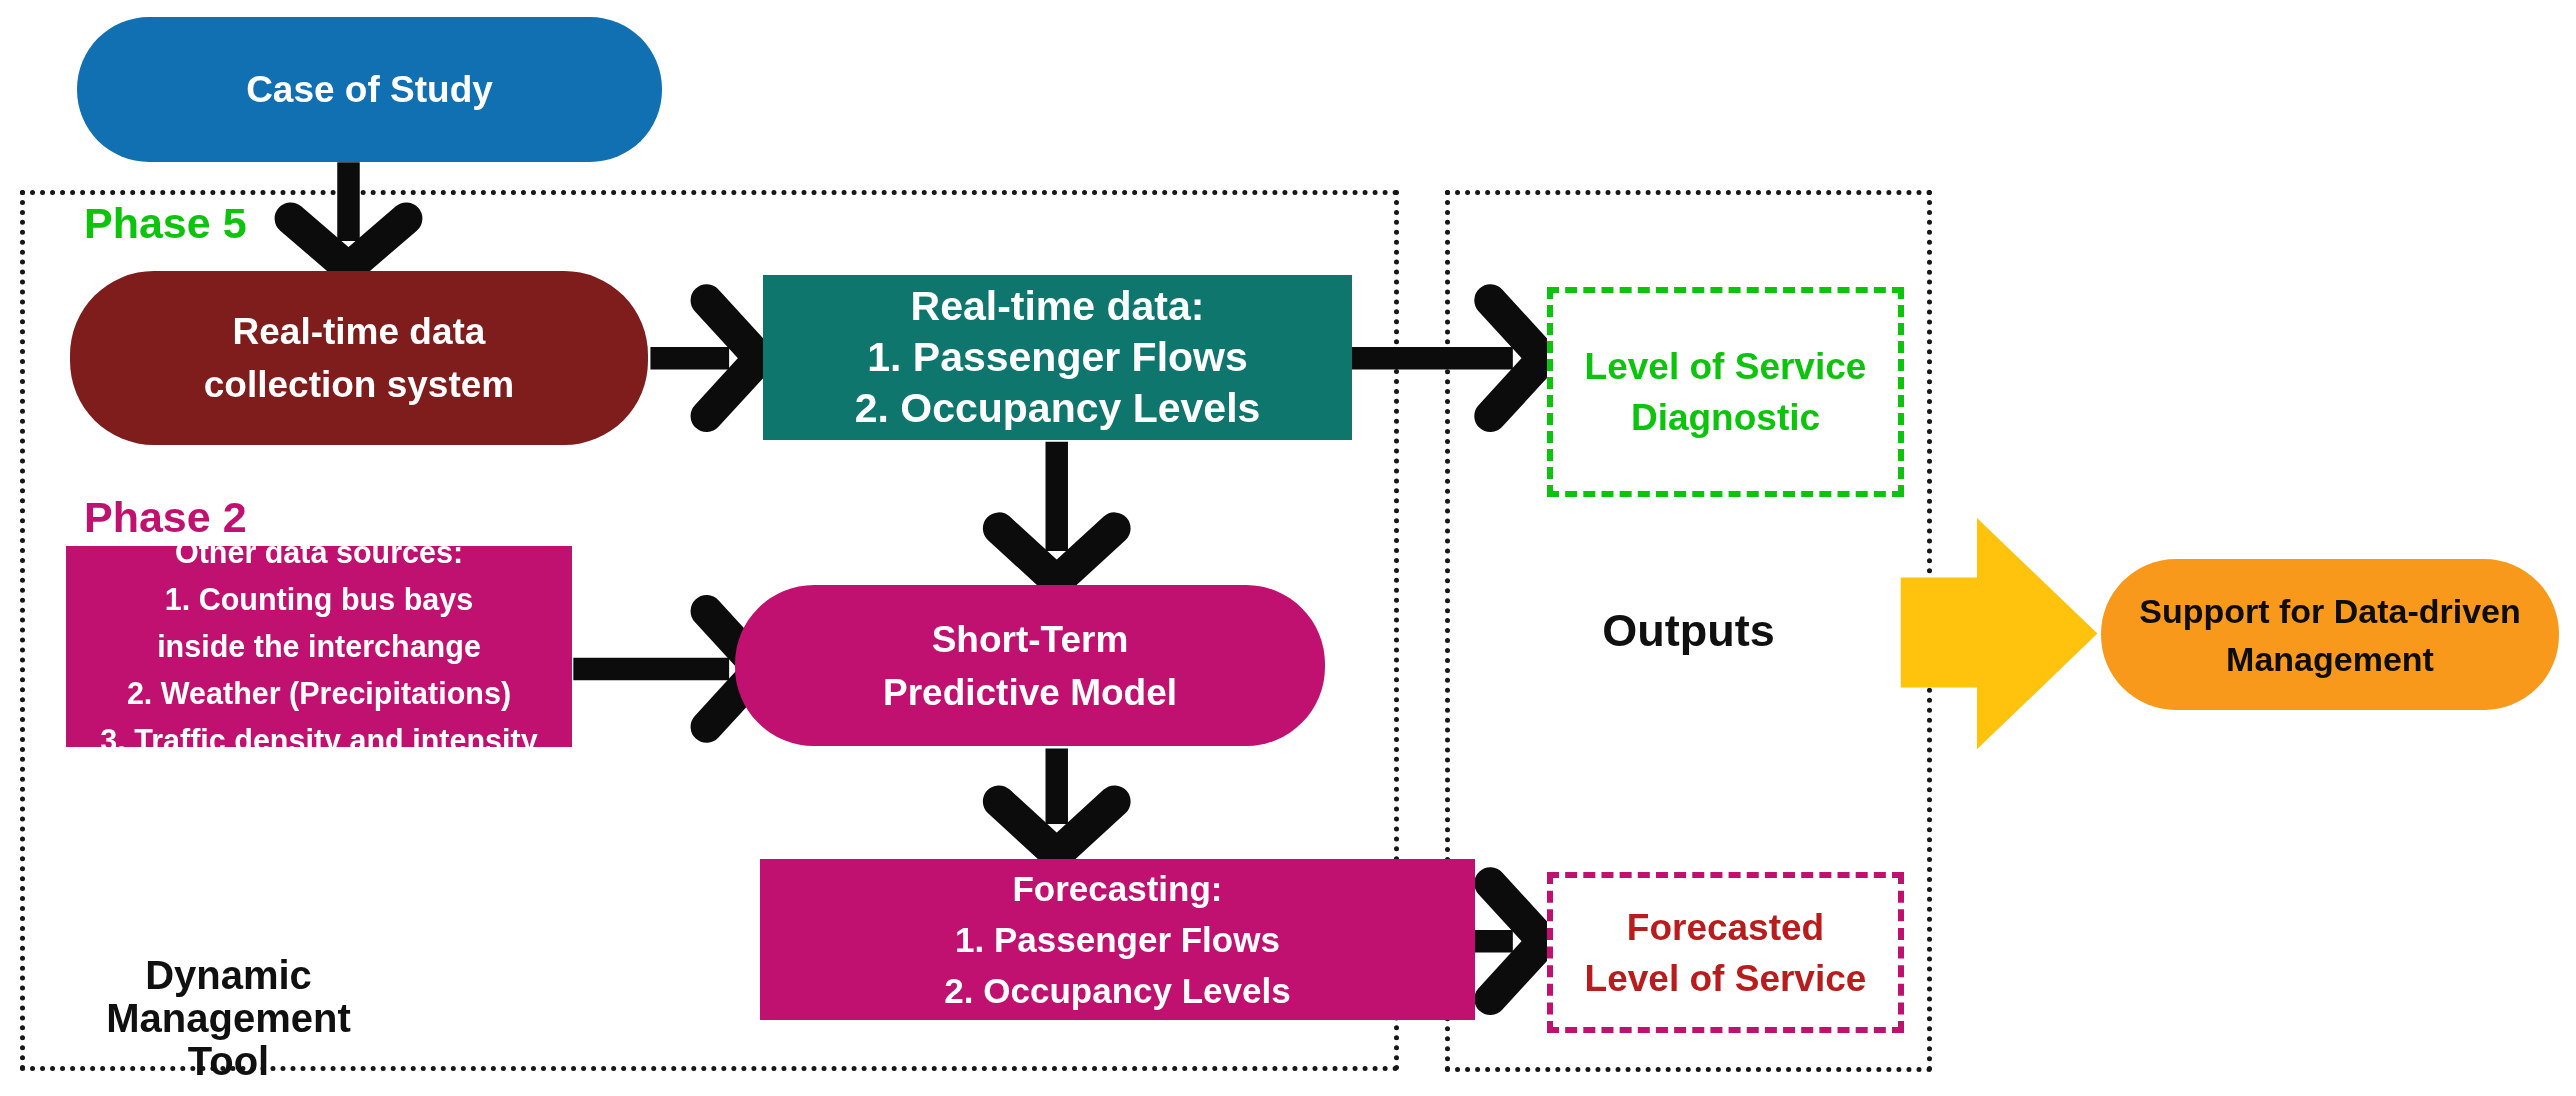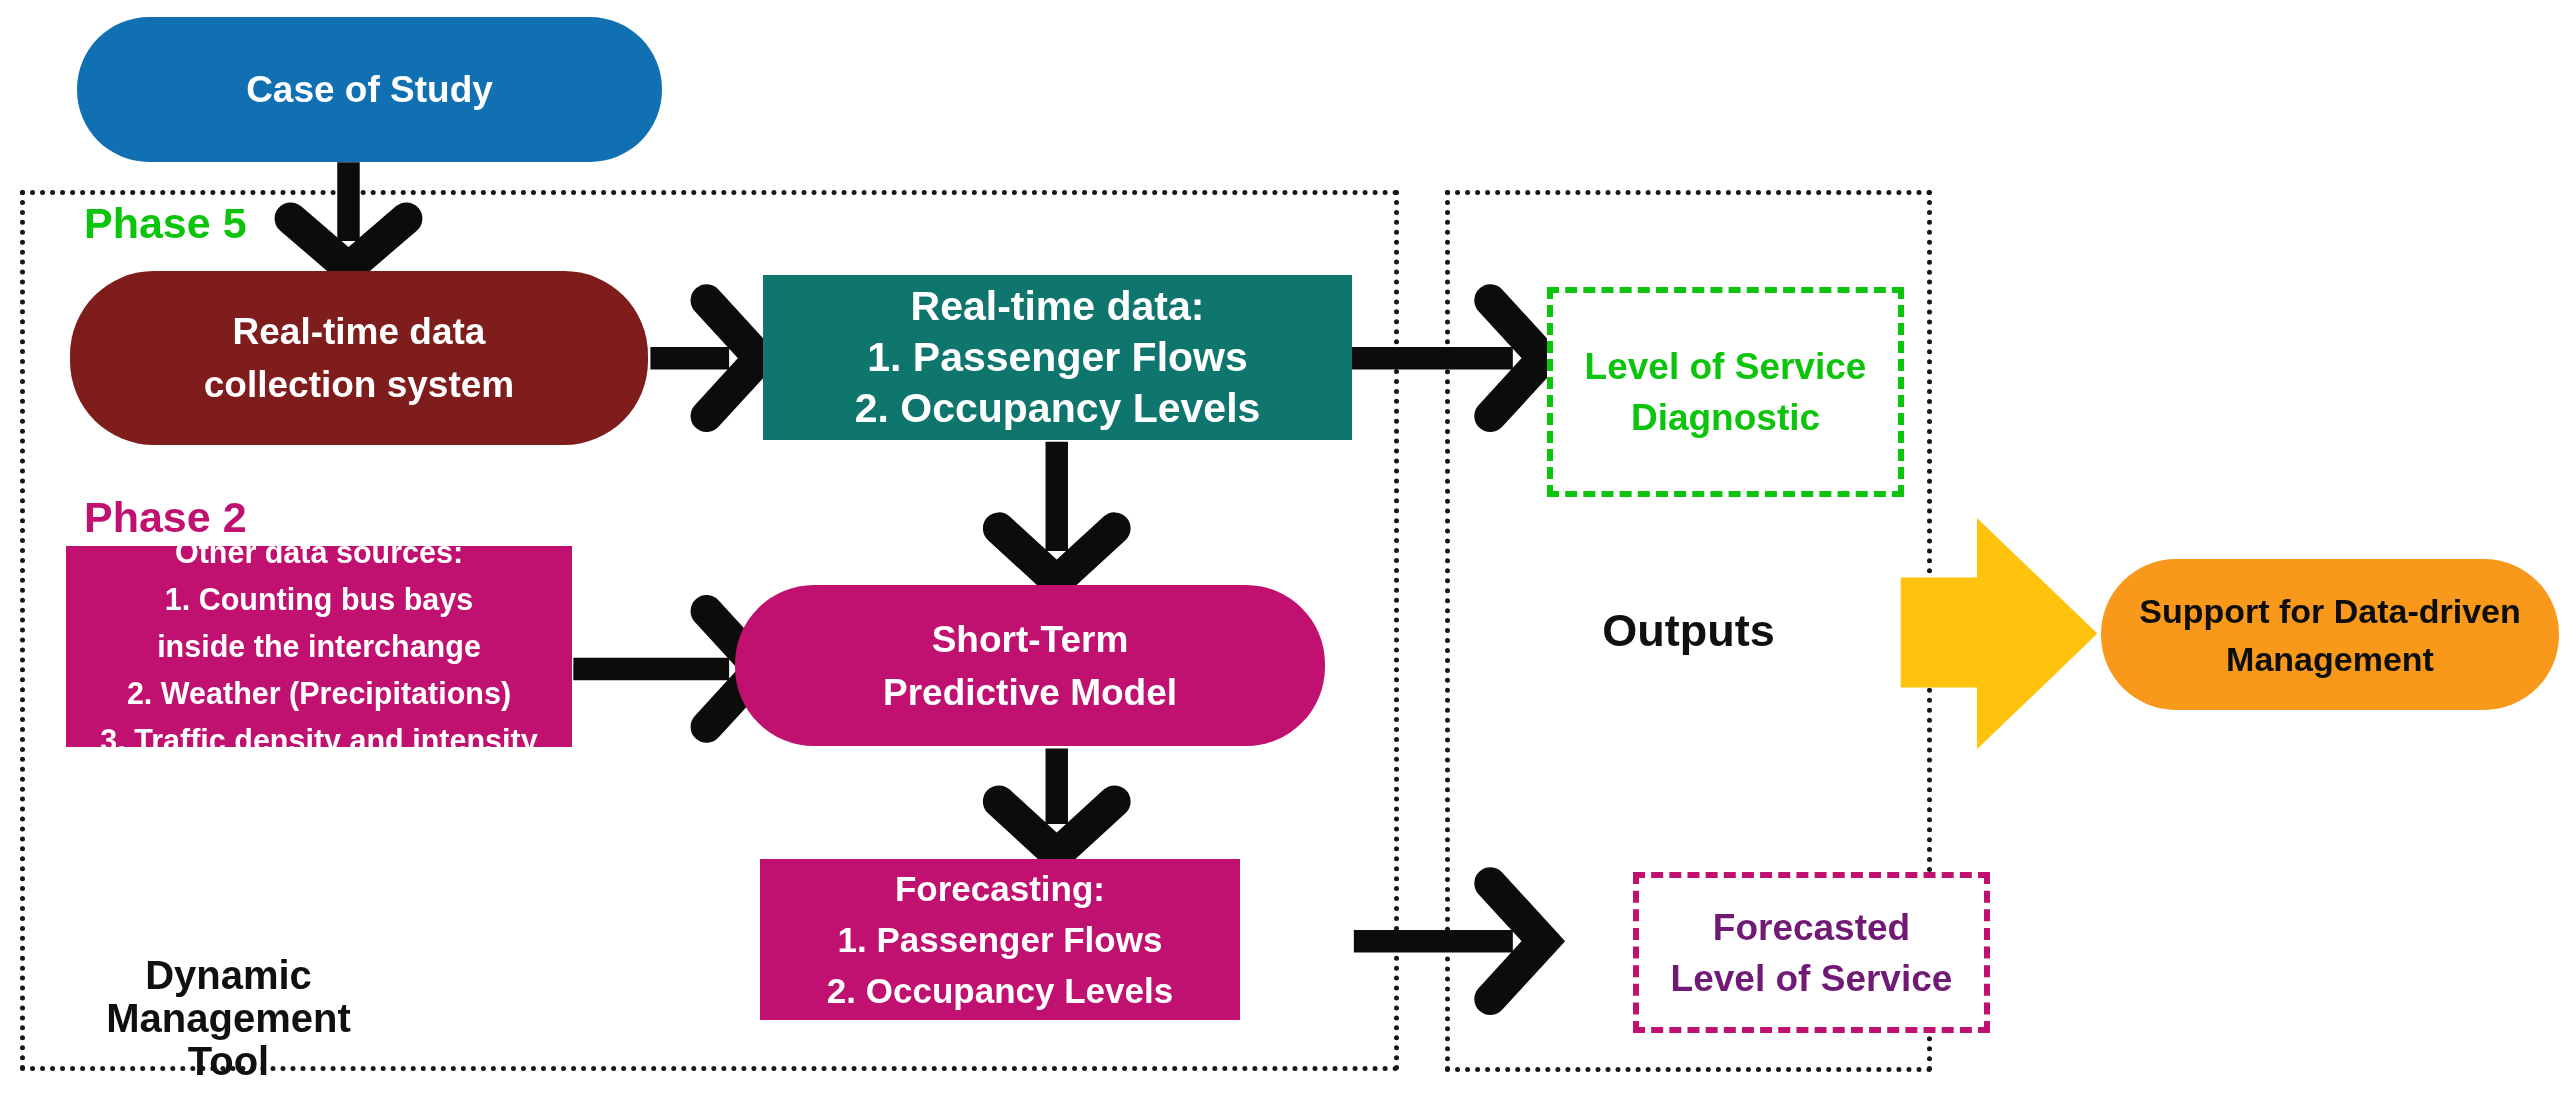--- a/index.html
+++ b/index.html
@@ -15,25 +15,25 @@
   
   .dotted{border:5.6px dotted #161616;}
   .c-dmt{left:20px;top:190px;width:1379px;height:881px;}
   .c-out{left:1445px;top:190px;width:487px;height:882px;}
   
   .case   {left:77px; top:17px;  width:585px;height:145px;border-radius:72px; background:#1170B2;font-size:37px;}
   .rtcs   {left:70px; top:271px; width:578px;height:174px;border-radius:84px;background:#7f1d1d;font-size:37px;line-height:53px;}
   .rtd    {left:763px;top:275px; width:589px;height:165px;background:#0f766e;font-size:41px;line-height:51px;}
   .ods    {left:66px; top:546px; width:506px;height:201px;background:#C11170;font-size:30.5px;line-height:47px;}
   .stpm   {left:735px;top:585px; width:590px;height:161px;border-radius:79px;background:#C11170;font-size:37px;line-height:53px;}
-  .fcast  {left:760px;top:859px;width:480px;height:161px;background:#C11170;font-size:35px;line-height:51px;}
+  .fcast  {left:760px;top:859px;width:715px;height:161px;background:#C11170;font-size:35px;line-height:51px;}
   .support{left:2101px;top:559px;width:458px;height:151px;border-radius:75px;background:#F8991C;color:#0d0d0d;font-size:34px;line-height:48px;}
   
   .losd {left:1547px;top:287px; width:357px;height:210px;border:6.4px dashed #0CC40C;color:#0CC40C;font-size:37px;line-height:51px;background:#fff;}
-  .flos {left:1633px;top:872px;width:357px;height:161px;border:6.4px dashed #C11170;color:#701a75;font-size:37px;line-height:51px;background:#fff;text-align:center;}
+  .flos {left:1547px;top:872px;width:357px;height:161px;border:6.4px dashed #C11170;color:#b91c1c;font-size:37px;line-height:51px;background:#fff;text-align:center;}
   
   .lbl{position:absolute;white-space:pre-line;}
   .phase1{left:84px;top:199px;font-size:43px;color:#0CC40C;}
   .phase2{left:84px;top:493px;font-size:43px;color:#C11170;}
   .dmt-label{left:48px;top:914px;width:361px;text-align:center;font-size:40px;line-height:43px;color:#101010;margin-top:40px;}
   .outputs-label{left:1445px;top:605px;width:487px;text-align:center;font-size:45px;color:#101010;}
   
   .arrows{position:absolute;left:0;top:0;pointer-events:none;}
   .shaft{stroke:#0c0c0c;stroke-width:28;fill:none;}
   .head {stroke:#0c0c0c;stroke-width:40;fill:none;stroke-linecap:round;stroke-linejoin:miter;}

